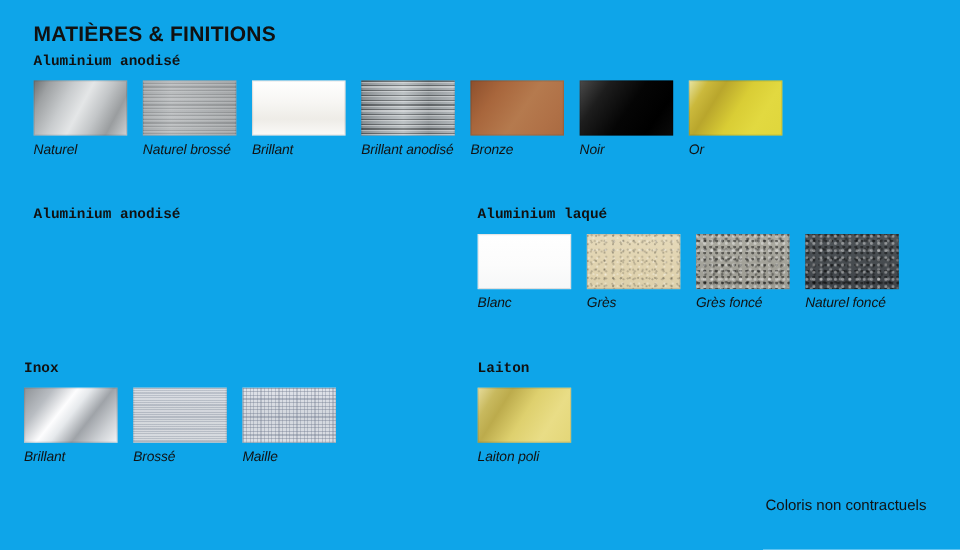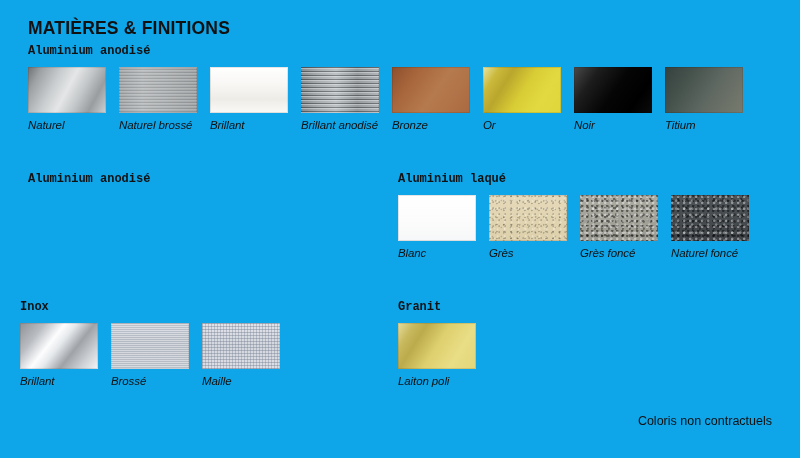--- a/index.html
+++ b/index.html
@@ -199,33 +199,29 @@
         <div class="swatch swatch-border tex-brushed-strong" style="background:linear-gradient(90deg,#767c80 0%,#9aa0a4 22%,#b4babd 45%,#878d91 72%,#a6acb0 100%);"></div>
         <div class="swatch-label">Brillant anodisé</div>
       </div>
 
       <div class="swatch-cell">
         <div class="swatch swatch-border" style="background:linear-gradient(125deg,#8d4f2c 0%,#a8663c 26%,#b57a4e 55%,#b07147 80%,#a96a41 100%);"></div>
         <div class="swatch-label">Bronze</div>
       </div>
 
       <div class="swatch-cell">
+        <div class="swatch swatch-border" style="background:linear-gradient(125deg,#4a4a4a 0%,#1d1d1d 24%,#050505 52%,#000000 78%,#0b0b0b 100%);"></div>
+        <div class="swatch-label">Noir</div>
+      </div>
+
+      <div class="swatch-cell">
         <div class="swatch swatch-border" style="background:linear-gradient(122deg,#e8e6a8 0%,#cbb93c 16%,#b9a62c 30%,#d9cd35 52%,#e2d940 74%,#dfd63c 100%);"></div>
         <div class="swatch-label">Or</div>
       </div>
 
-      <div class="swatch-cell">
-        <div class="swatch swatch-border" style="background:linear-gradient(125deg,#4a4a4a 0%,#1d1d1d 24%,#050505 52%,#000000 78%,#0b0b0b 100%);"></div>
-        <div class="swatch-label">Noir</div>
-      </div>
-
-      <div class="swatch-cell">
-        <div class="swatch swatch-border" style="background:linear-gradient(122deg,#34423f 0%,#46524c 28%,#5c6660 55%,#6d7268 80%,#777b6e 100%);"></div>
-        <div class="swatch-label">Titium</div>
-      </div>
 
     </div>
   </div>
 
   <div class="group" style="left:28px; top:172px;">
     <div class="group-title">Aluminium anodisé</div>
   </div>
 
   <div class="group" style="left:398px; top:172px;">
     <div class="group-title">Aluminium laqué</div>
@@ -270,21 +266,21 @@
 
       <div class="swatch-cell">
         <div class="swatch swatch-border tex-mesh" style="background:linear-gradient(180deg,#e0e3e9 0%,#d2d6dd 50%,#dcdfe5 100%);"></div>
         <div class="swatch-label">Maille</div>
       </div>
 
     </div>
   </div>
 
   <div class="group" style="left:398px; top:300px;">
-    <div class="group-title">Granit</div>
+    <div class="group-title">Laiton</div>
     <div class="swatch-row">
 
       <div class="swatch-cell">
         <div class="swatch swatch-border" style="background:linear-gradient(122deg,#e7dd9d 0%,#c8b95e 16%,#bcab4c 28%,#ded06e 50%,#e9dd86 74%,#e3d678 100%);"></div>
         <div class="swatch-label">Laiton poli</div>
       </div>
 
     </div>
   </div>
 

